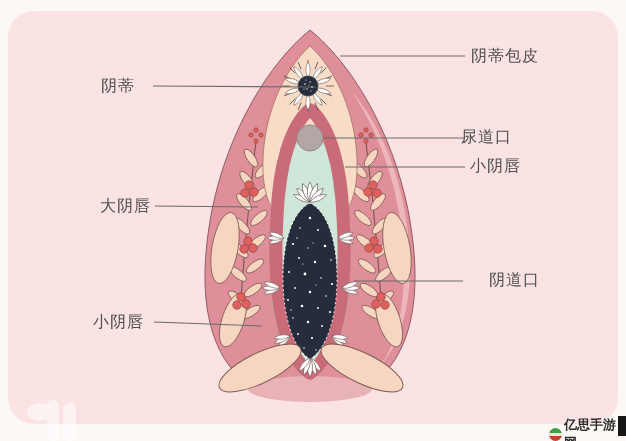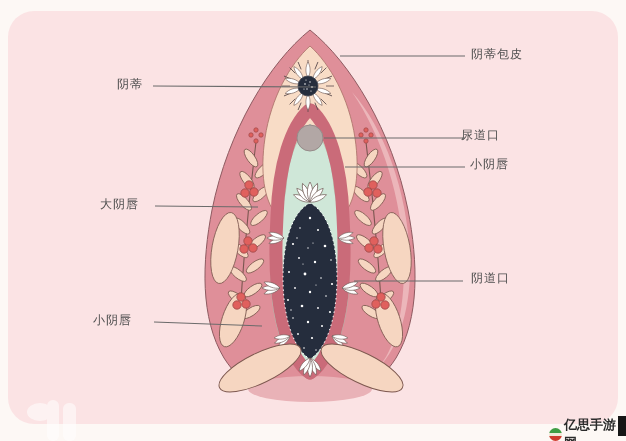--- a/index.html
+++ b/index.html
@@ -1,19 +1,19 @@
 <!DOCTYPE html>
 <html><head>
 <meta charset="utf-8">
 <style>
   html,body{margin:0;padding:0;background:#fdf8f5;font-family:"DejaVu Sans","Liberation Sans",sans-serif;}
   .canvas{position:relative;width:626px;height:441px;background:#fdf8f5;overflow:hidden;}
   .card{position:absolute;left:8px;top:11px;width:610px;height:413px;background:#fbe3e4;border-radius:26px;}
   svg.art{position:absolute;left:0;top:0;}
-  .lbl{position:absolute;color:#4f4f4f;font-size:12px;letter-spacing:1px;line-height:1;white-space:nowrap;}
+  .lbl{position:absolute;color:#4f4f4f;font-size:16px;letter-spacing:1px;line-height:1;white-space:nowrap;}
   .watermark{position:absolute;left:549px;top:416px;width:77px;}
   .wm-row{display:flex;align-items:center;gap:2px;}
   .wm-logo{width:13px;height:13px;border-radius:50%;overflow:hidden;flex:0 0 13px;display:flex;flex-direction:column;}
   .wm-logo .s1{height:5px;background:#3f9d44;}
   .wm-logo .s2{height:3px;background:#f0ead8;}
   .wm-logo .s3{height:5px;background:#cf3b2e;}
   .wm-text{font-size:13px;font-weight:bold;color:#2b2b2b;letter-spacing:0;}
   .wm-corner{position:absolute;left:618px;top:416px;width:8px;height:20px;background:#161616;}
 </style>
 </head>
@@ -211,27 +211,27 @@
       <line x1="153" y1="86" x2="316" y2="87"></line>
       <line x1="155" y1="206" x2="258" y2="207"></line>
       <line x1="154" y1="322" x2="262" y2="326"></line>
       <line x1="340" y1="56" x2="465" y2="56"></line>
       <line x1="324" y1="138" x2="465" y2="138"></line>
       <line x1="345" y1="167" x2="465" y2="167"></line>
       <line x1="354" y1="281" x2="463" y2="281"></line>
     </g>
   </svg>
 
-  <div class="lbl" style="left:117px;top:78px">阴蒂</div>
+  <div class="lbl" style="left:101px;top:78px">阴蒂</div>
   <div class="lbl" style="left:100px;top:198px">大阴唇</div>
   <div class="lbl" style="left:93px;top:314px">小阴唇</div>
   <div class="lbl" style="left:471px;top:48px">阴蒂包皮</div>
   <div class="lbl" style="left:461px;top:129px">尿道口</div>
   <div class="lbl" style="left:470px;top:158px">小阴唇</div>
-  <div class="lbl" style="left:471px;top:272px">阴道口</div>
+  <div class="lbl" style="left:489px;top:272px">阴道口</div>
 
   <div class="watermark">
     <div class="wm-row">
       <div class="wm-logo">
         <div class="s1"></div>
           <div class="s2"></div>
           <div class="s3"></div>
       </div>
       <div class="wm-text">亿思手游网</div>
     </div>

